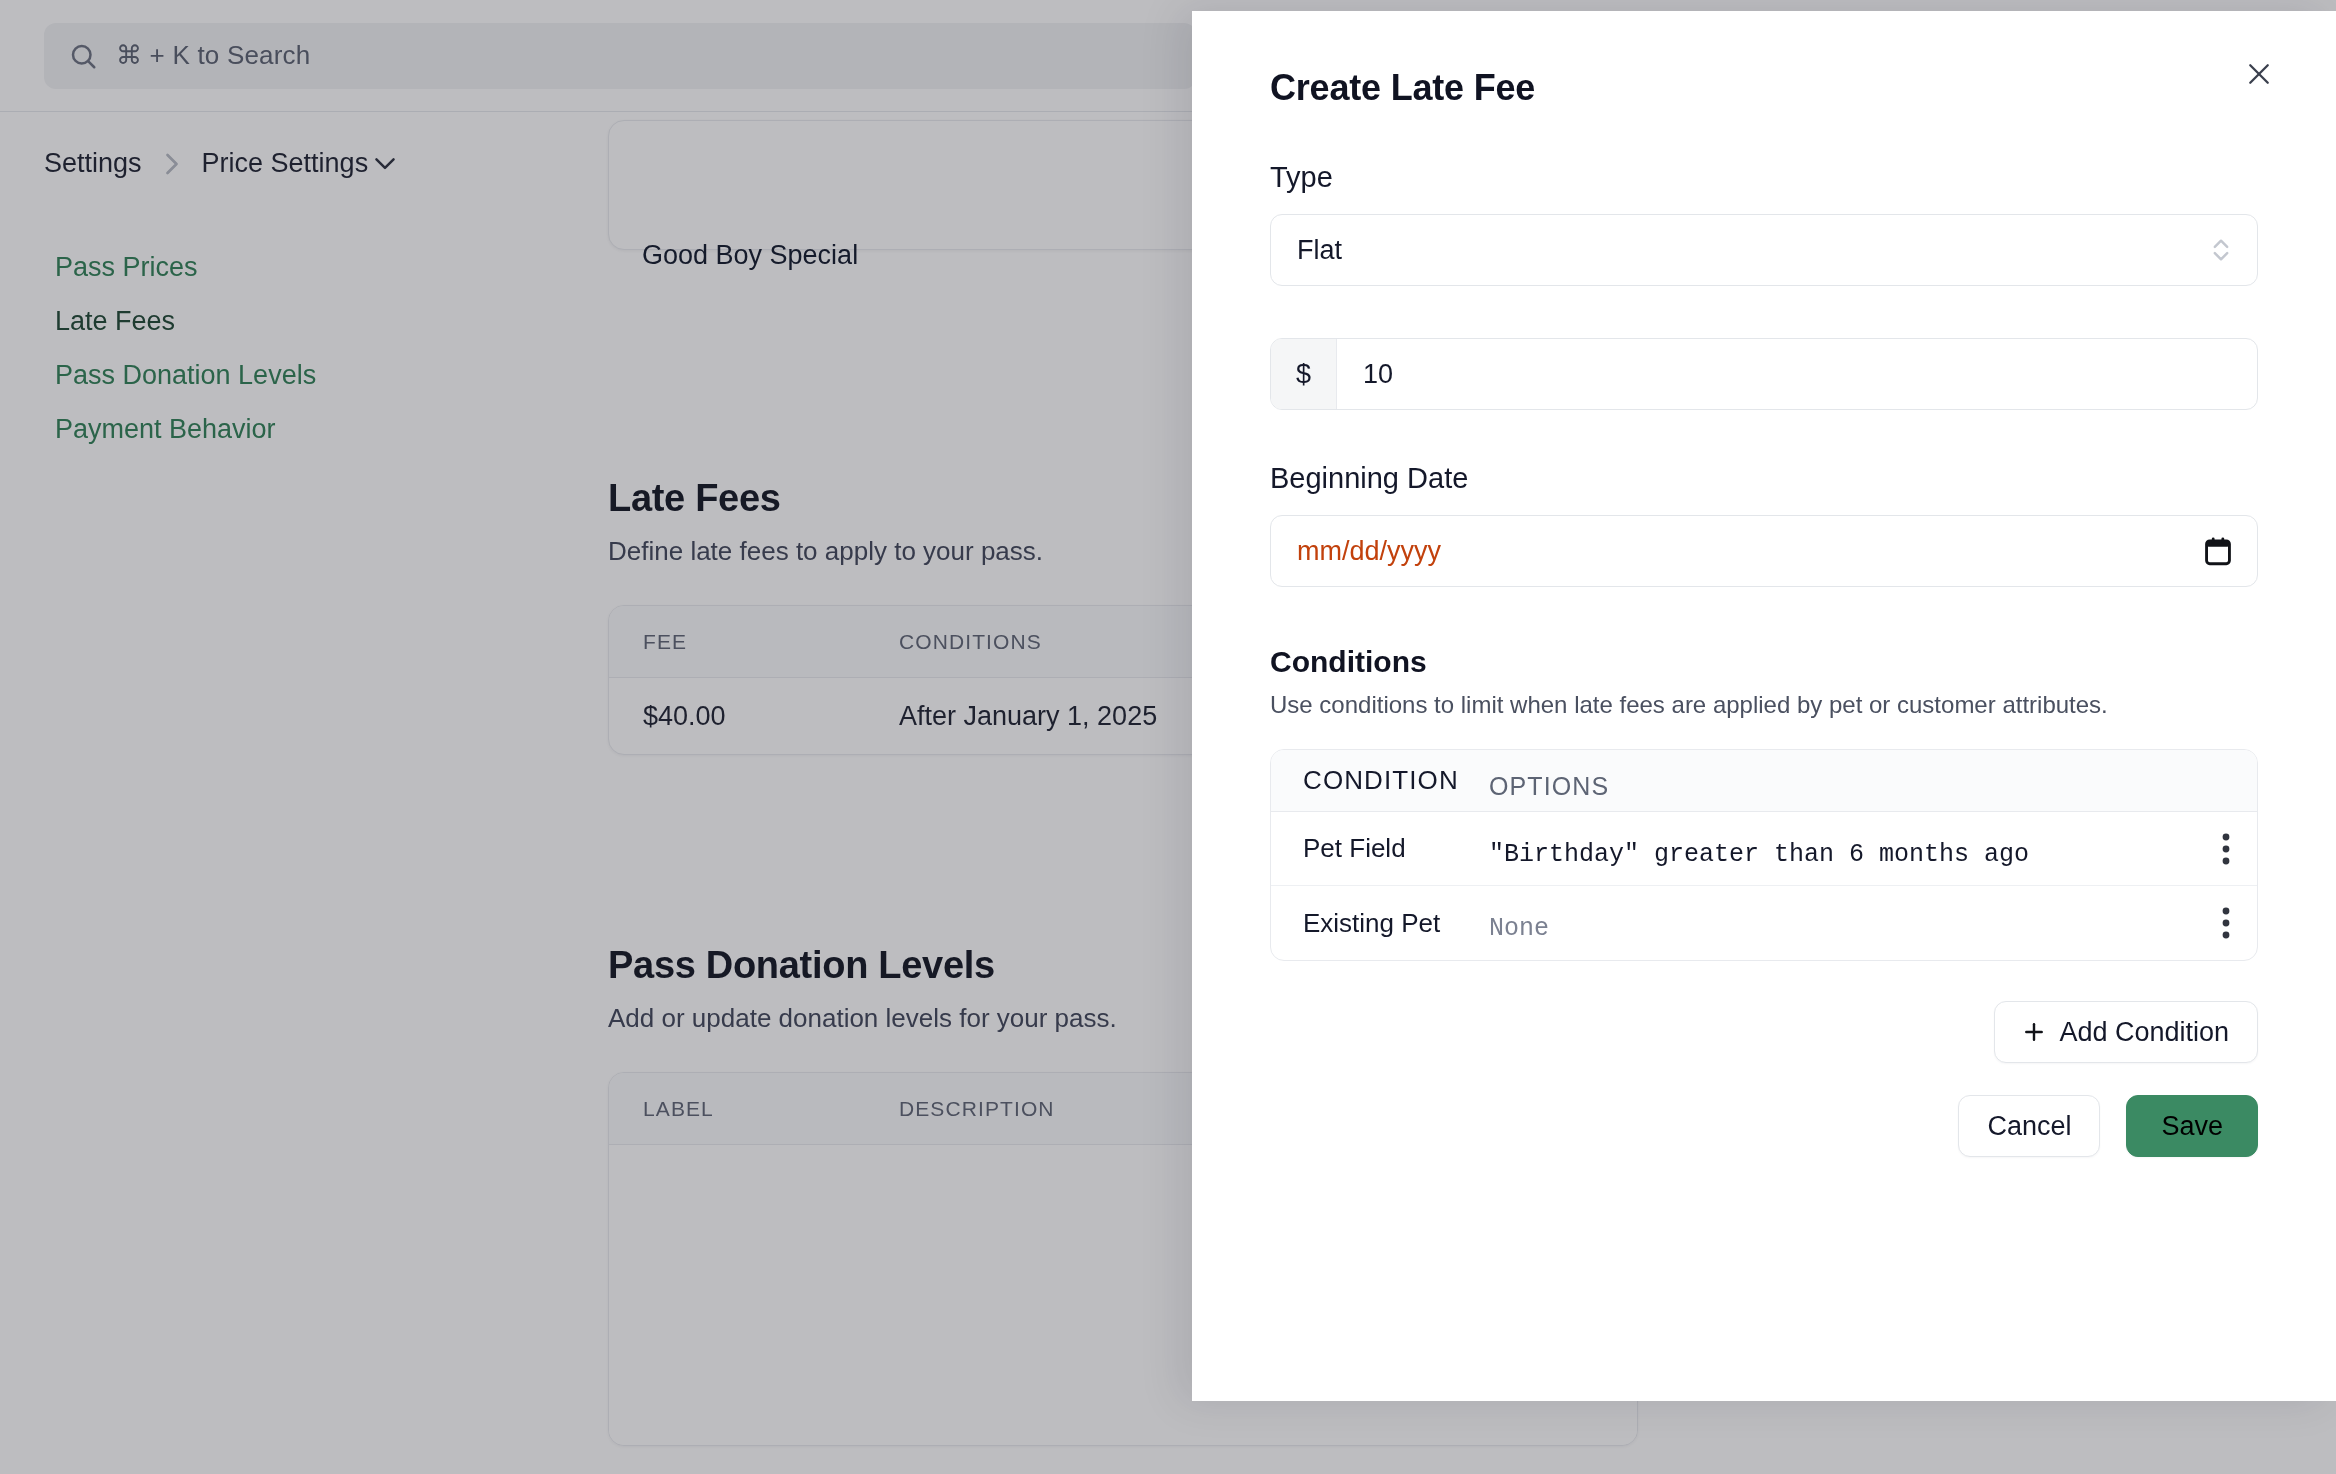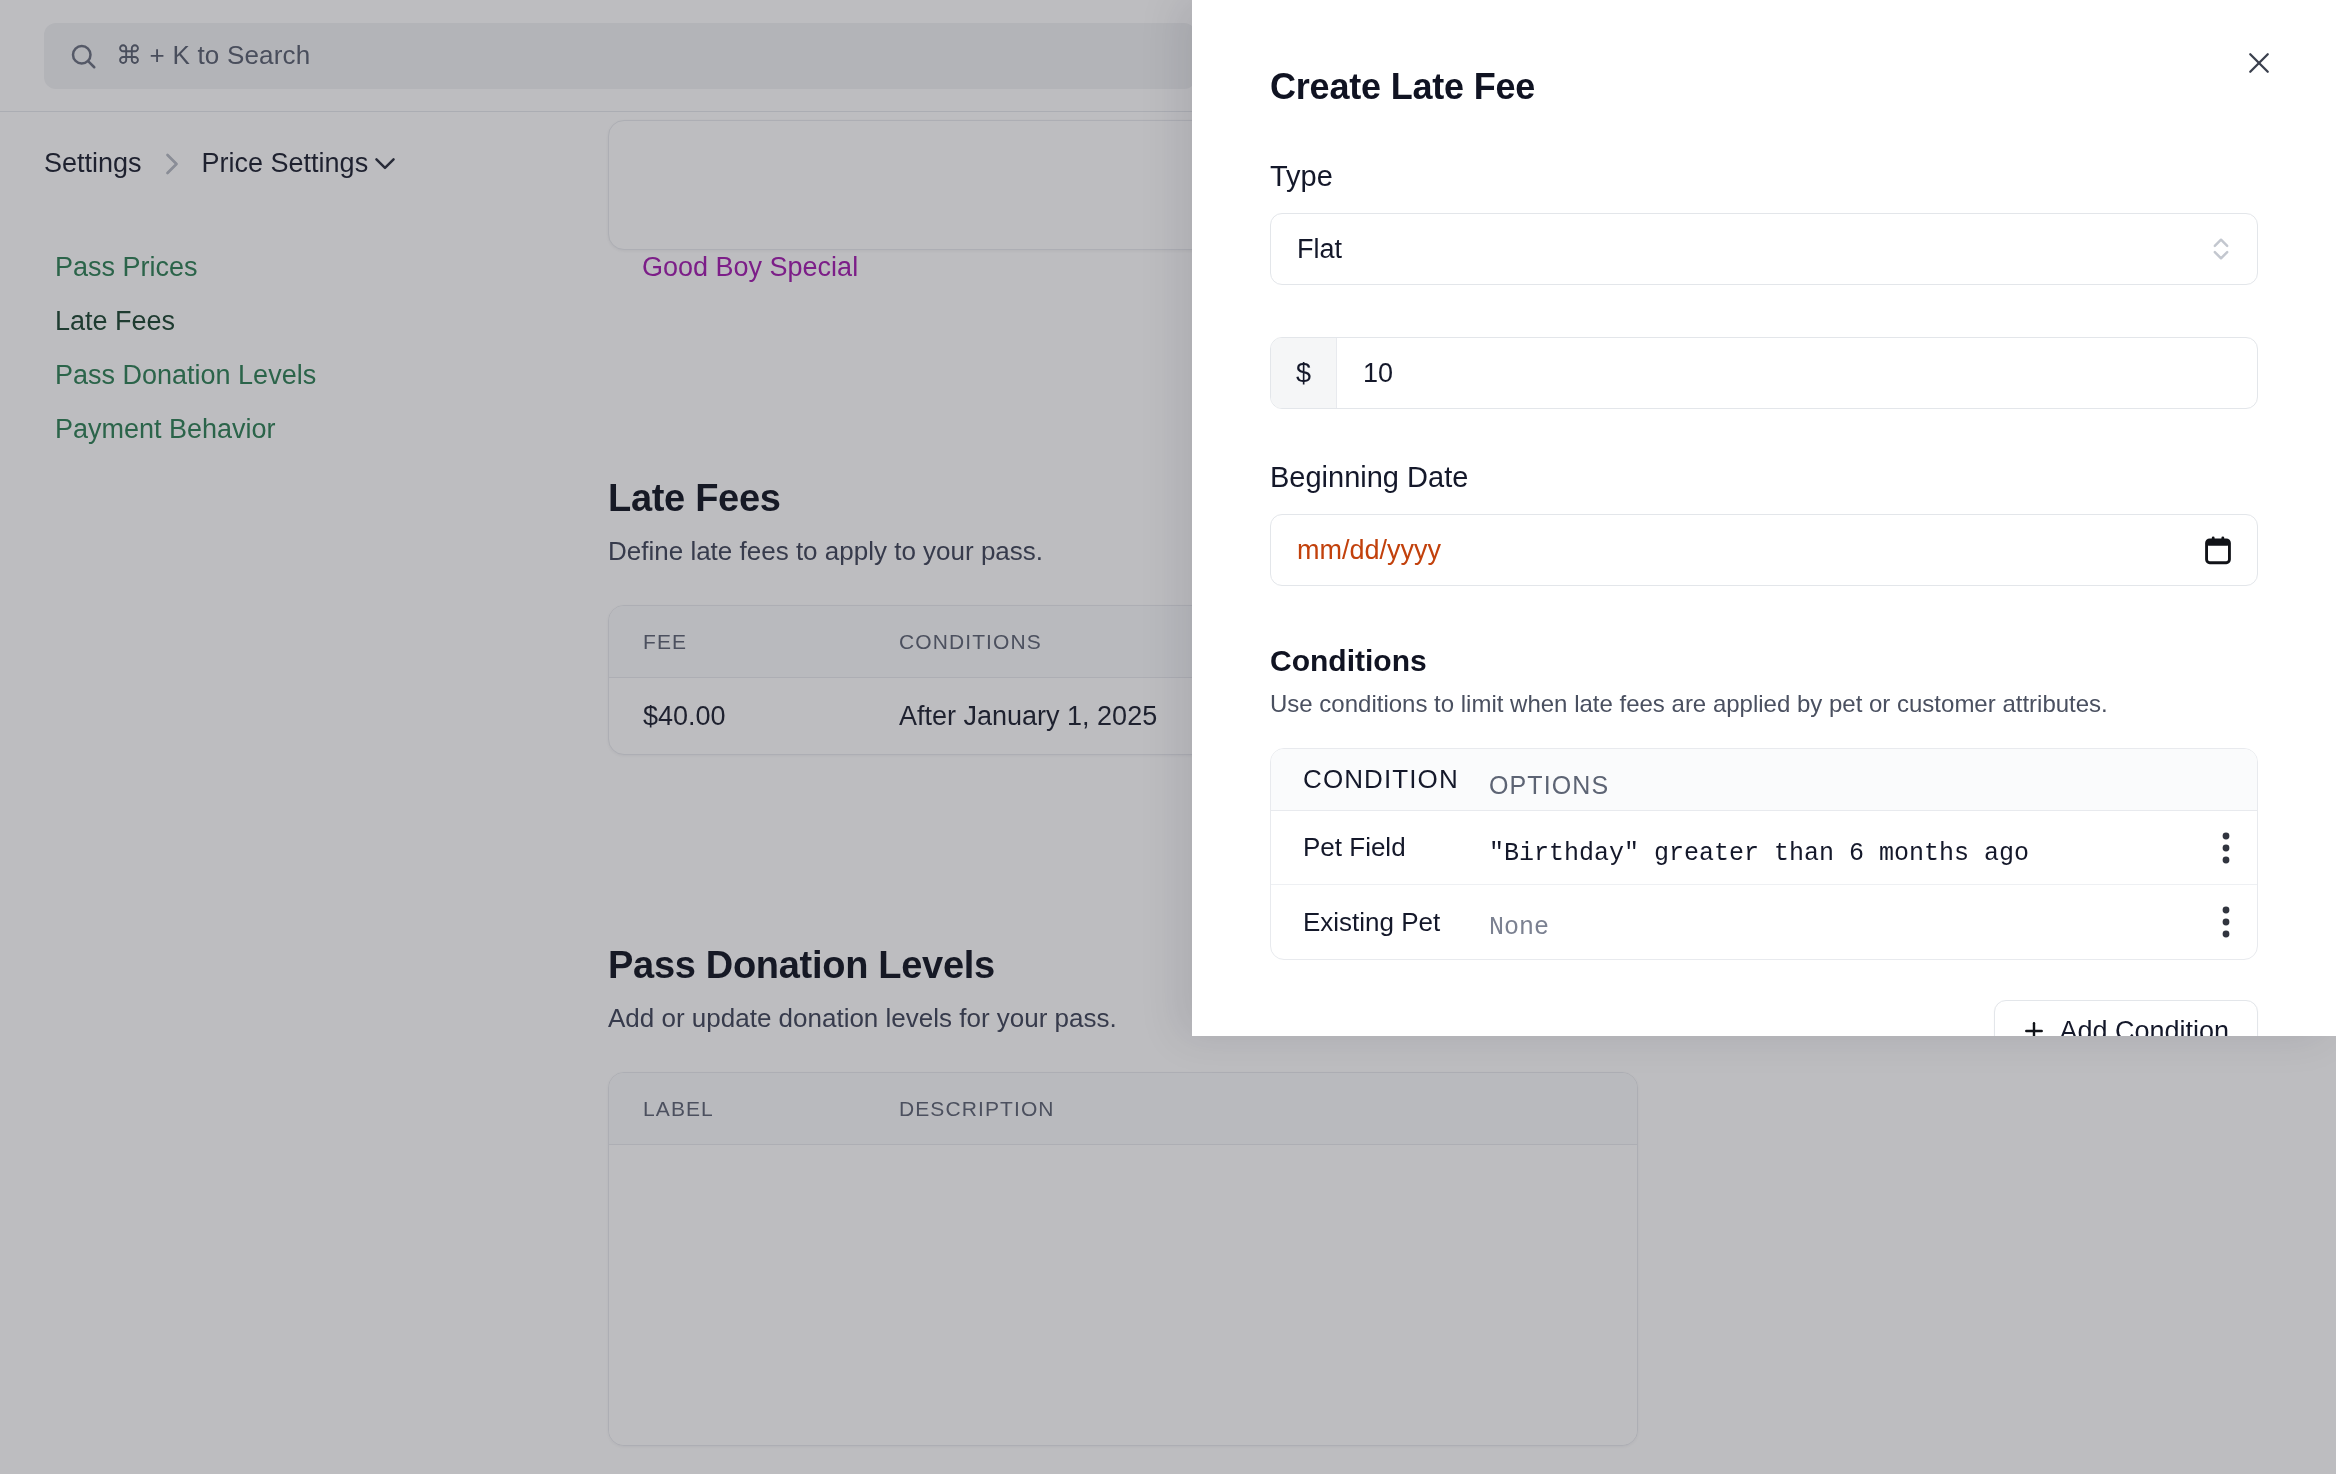--- a/index.html
+++ b/index.html
@@ -70,22 +70,22 @@
   }
 
   .card-chip {
     position: absolute; top: 120px; left: 0;
     width: 1030px; height: 130px;
     background: #ffffff; border: 1px solid #e8eaee;
     border-radius: 16px;
     box-shadow: 0 1px 3px rgba(16,24,40,0.06);
   }
   .chip-title {
-    position: absolute; top: 252px; left: 34px;
-    font-size: 27px; color: #a21caf;
+    position: absolute; top: 240px; left: 34px;
+    font-size: 27px; color: #0f172a;
   }
 
   .sec-title {
     font-size: 38px; font-weight: 700; color: #111522; letter-spacing: -0.3px;
   }
   .sec-sub {
     font-size: 26px; color: #40465a; margin-top: 16px;
   }
 
   .blk-latefees { position: absolute; top: 477px; left: 0; }
@@ -112,26 +112,26 @@
     font-size: 27px; color: #1c2030;
   }
   .c-fee   { width: 290px; padding-left: 34px; }
   .c-cond  { flex: 1; }
   .c-label { width: 290px; padding-left: 34px; }
   .c-desc  { flex: 1; }
   .tbl-body-empty { height: 300px; background:#fff; }
 
   
   .panel {
-    position: absolute; top: 0; right: 0;
-    width: 1144px; height: 1036px;
+    position: absolute; top: 11px; right: 0;
+    width: 1144px; height: 1390px;
     background: #ffffff;
     z-index: 100;
     box-shadow: -12px 0 40px rgba(16,24,40,0.10);
-    padding: 14px 78px;
+    padding: 4px 78px;
     overflow: hidden;
   }
   .panel-close {
     position: absolute; top: 42px; right: 56px;
     width: 42px; height: 42px;
     display: flex; align-items: center; justify-content: center;
     cursor: pointer;
   }
   .panel-close svg { width: 30px; height: 30px; display:block; }
 

